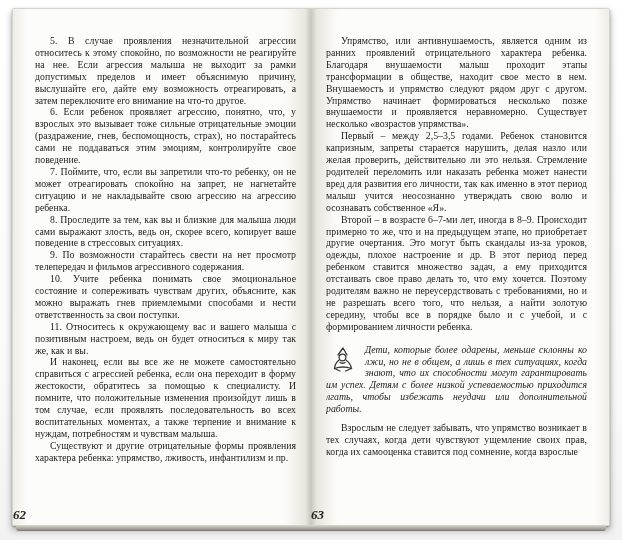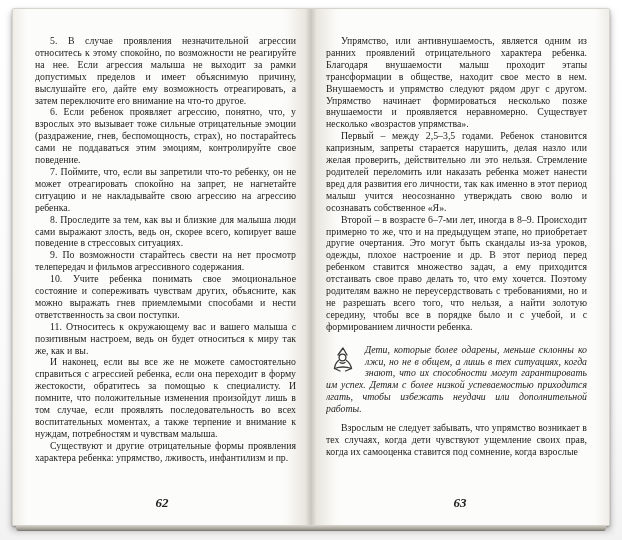--- a/index.html
+++ b/index.html
@@ -78,23 +78,22 @@
     text-indent: 0;
   }
   .note .icon {
     float: left;
     width: 34px; height: 30px;
     margin: 1px 5px 1px 0;
   }
   .note::after { content: ""; display: block; clear: both; }
   .page-number {
     position: absolute;
-    bottom: 14px; left: 0;
+    bottom: 2px; left: 0;
     width: 100%;
-    text-align: center;
     font-size: 13px;
     font-weight: bold;
     font-style: italic;
     color: #22211e;
   }
 </style>
 </head>
 <body>
 
 <div class="scene">

